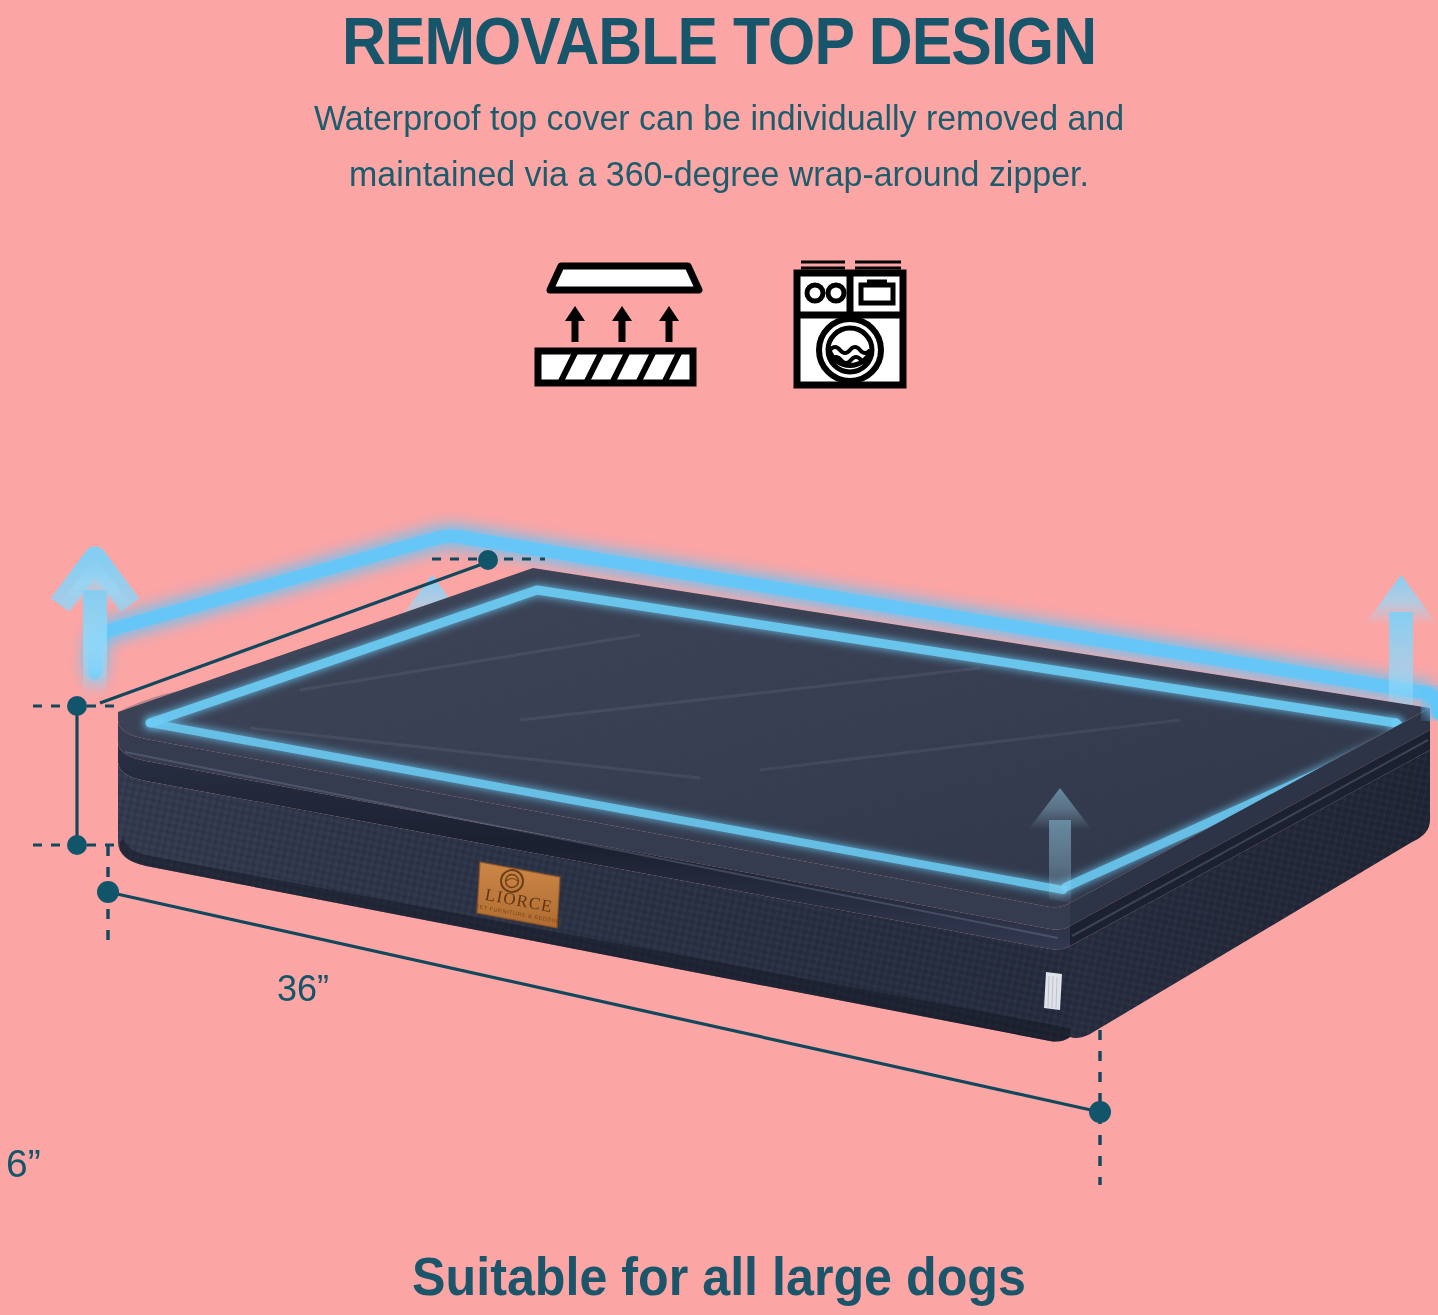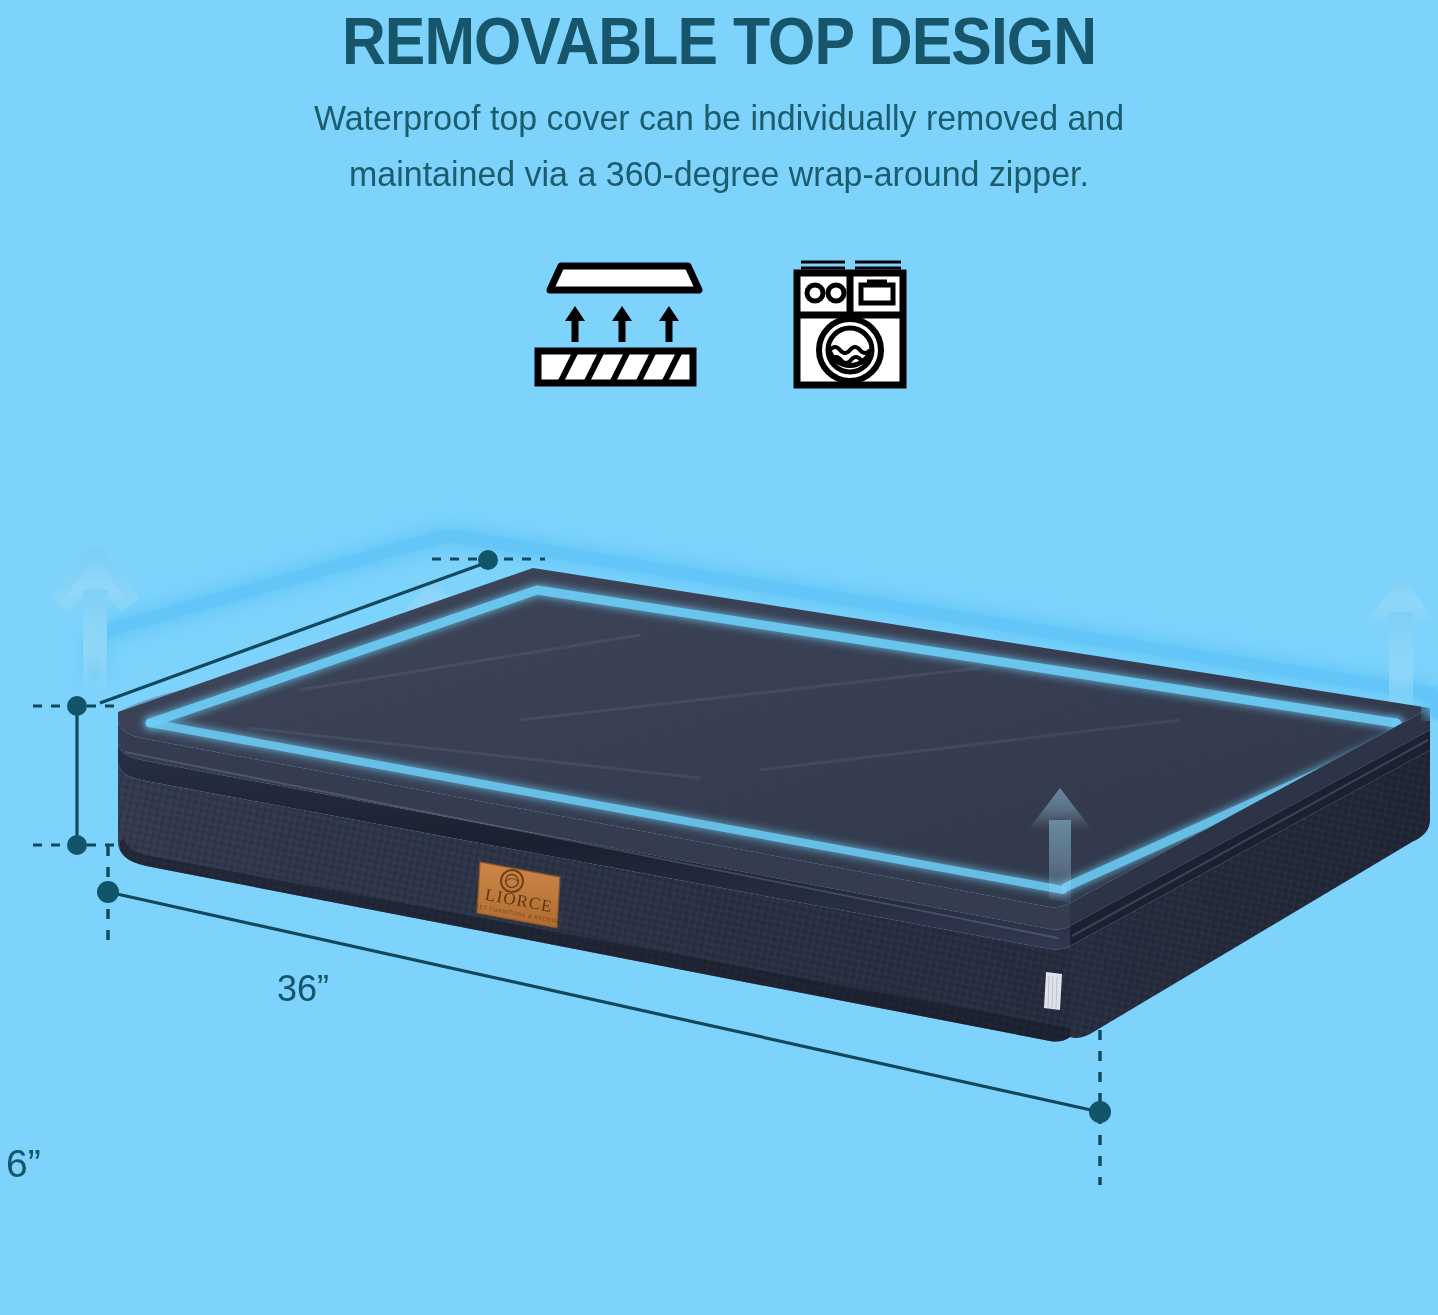--- a/index.html
+++ b/index.html
@@ -4,21 +4,21 @@
 <title>Removable Top Design</title>
 <style>
   * { margin:0; padding:0; box-sizing:border-box; }
   html,body { background:#ffffff; }
   body {
     width:1438px; height:1315px;
     font-family:"Liberation Sans", sans-serif;
     position:relative;
     overflow:hidden;
   }
-  #root { position:relative; width:1438px; height:1315px; background:#7dd3fc; }
+  #root { position:relative; width:1438px; height:1315px; background:#fca5a5; }
 
   
   .header { position:absolute; left:0; top:0; width:1438px; text-align:center; }
   .headline {
     font-family:"Liberation Sans", sans-serif;
     font-weight:bold;
     font-size:66px;
     line-height:74px;
     letter-spacing:-1px;
     color:#17556b;
@@ -345,14 +345,17 @@
         <circle cx="108" cy="502" r="11" fill="#11556b" stroke="none"></circle>
         <circle cx="1100" cy="722" r="11" fill="#11556b" stroke="none"></circle>
       </g>
     </svg>
 
     <div class="dim-label dim-36">36”</div>
     <div class="dim-label dim-6">6”</div>
 
   </div>
 
+  <div class="footer">
+    <div class="tagline">Suitable for all large dogs</div>
+  </div>
 
 </div>
 
 </body></html>

